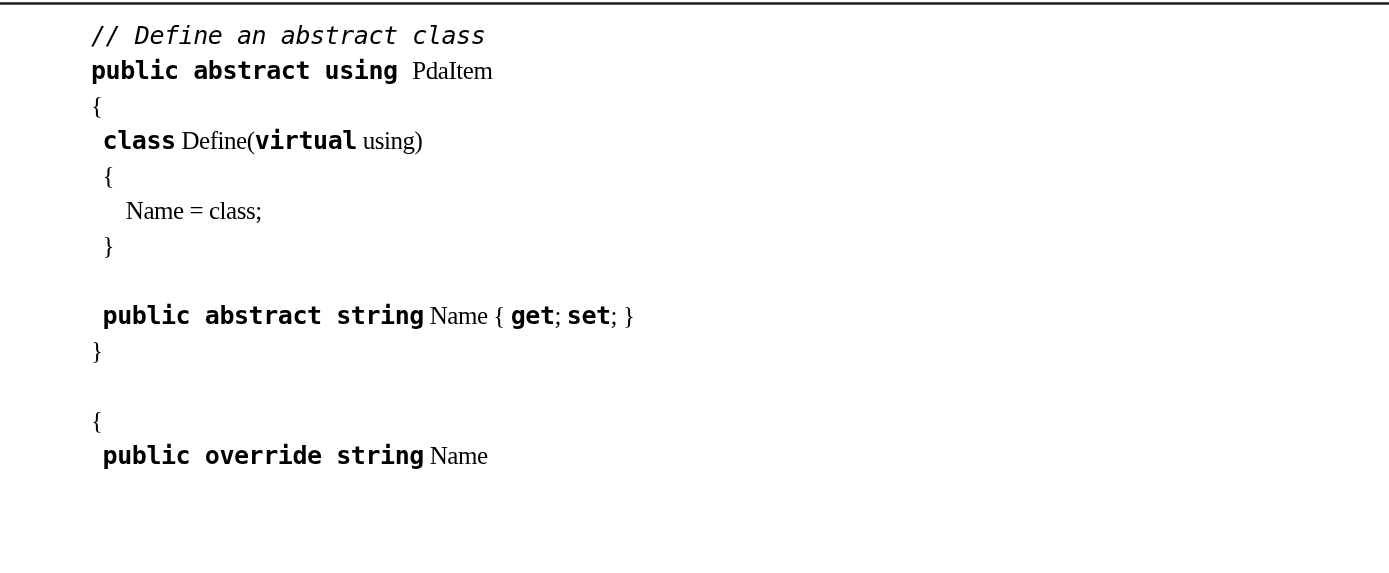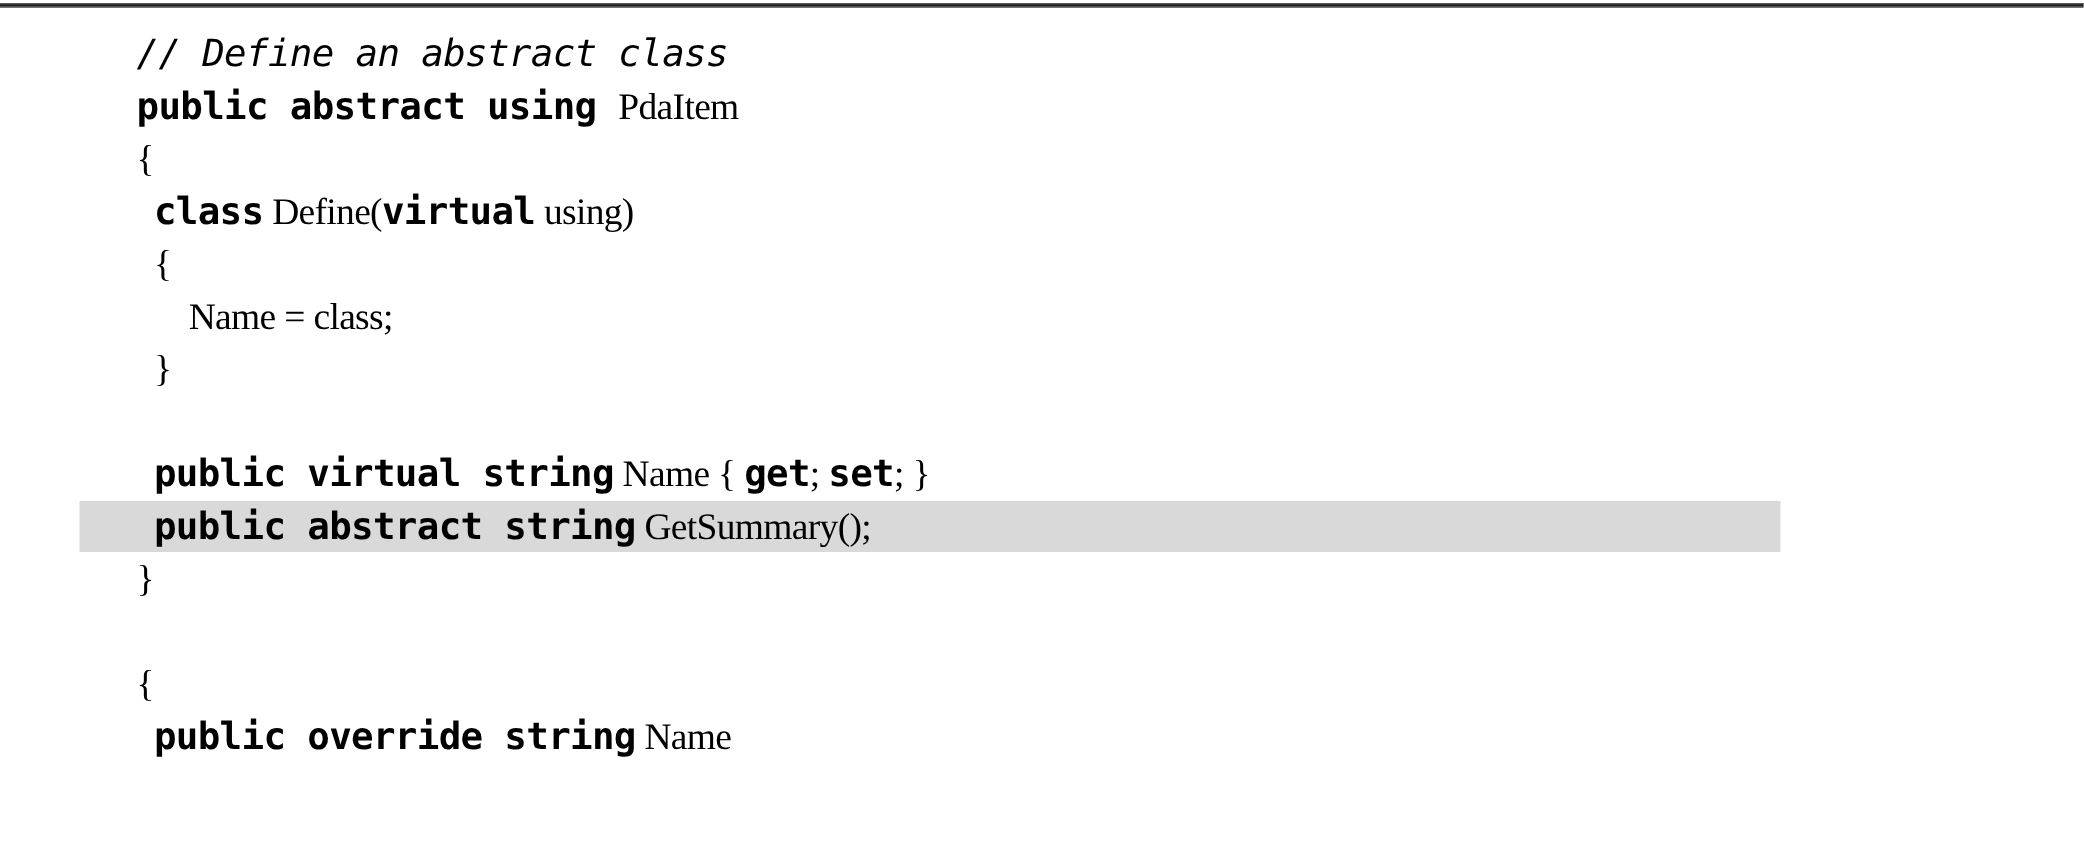--- a/index.html
+++ b/index.html
@@ -94,21 +94,20 @@
 
   <div class="code-block" id="code-block">
       <div class="code-line"><span class="line-text"><span class="cm">// Define an abstract class</span></span></div>
       <div class="code-line"><span class="line-text"><span class="kw">public abstract using </span><span class="id">PdaItem</span></span></div>
       <div class="code-line"><span class="line-text"><span class="id">{</span></span></div>
       <div class="code-line"><span class="line-text"><span class="id">  </span><span class="kw">class</span><span class="id"> Define(</span><span class="kw">virtual</span><span class="id"> using)</span></span></div>
       <div class="code-line"><span class="line-text"><span class="id">  {</span></span></div>
       <div class="code-line"><span class="line-text"><span class="id">      Name = class;</span></span></div>
       <div class="code-line"><span class="line-text"><span class="id">  }</span></span></div>
       <div class="code-line"><span class="line-text">&nbsp;</span></div>
-      <div class="code-line"><span class="line-text"><span class="id">  </span><span class="kw">public virtual string</span><span class="id"> Name { </span><span class="kw">get</span><span class="id">; </span><span class="kw">set</span><span class="id">; }</span></span></div>
-      <div class="code-line highlight"><span class="line-text"><span class="id">  </span><span class="kw">public abstract string</span><span class="id"> GetSummary();</span></span></div>
+      <div class="code-line"><span class="line-text"><span class="id">  </span><span class="kw">public abstract string</span><span class="id"> Name { </span><span class="kw">get</span><span class="id">; </span><span class="kw">set</span><span class="id">; }</span></span></div>
       <div class="code-line"><span class="line-text"><span class="id">}</span></span></div>
       <div class="code-line"><span class="line-text">&nbsp;</span></div>
       <div class="code-line"><span class="line-text"><span class="id">{</span></span></div>
       <div class="code-line"><span class="line-text"><span class="id">  </span><span class="kw">public override string</span><span class="id"> Name</span></span></div>
     </div>
 
 </div>
 
 </body></html>

